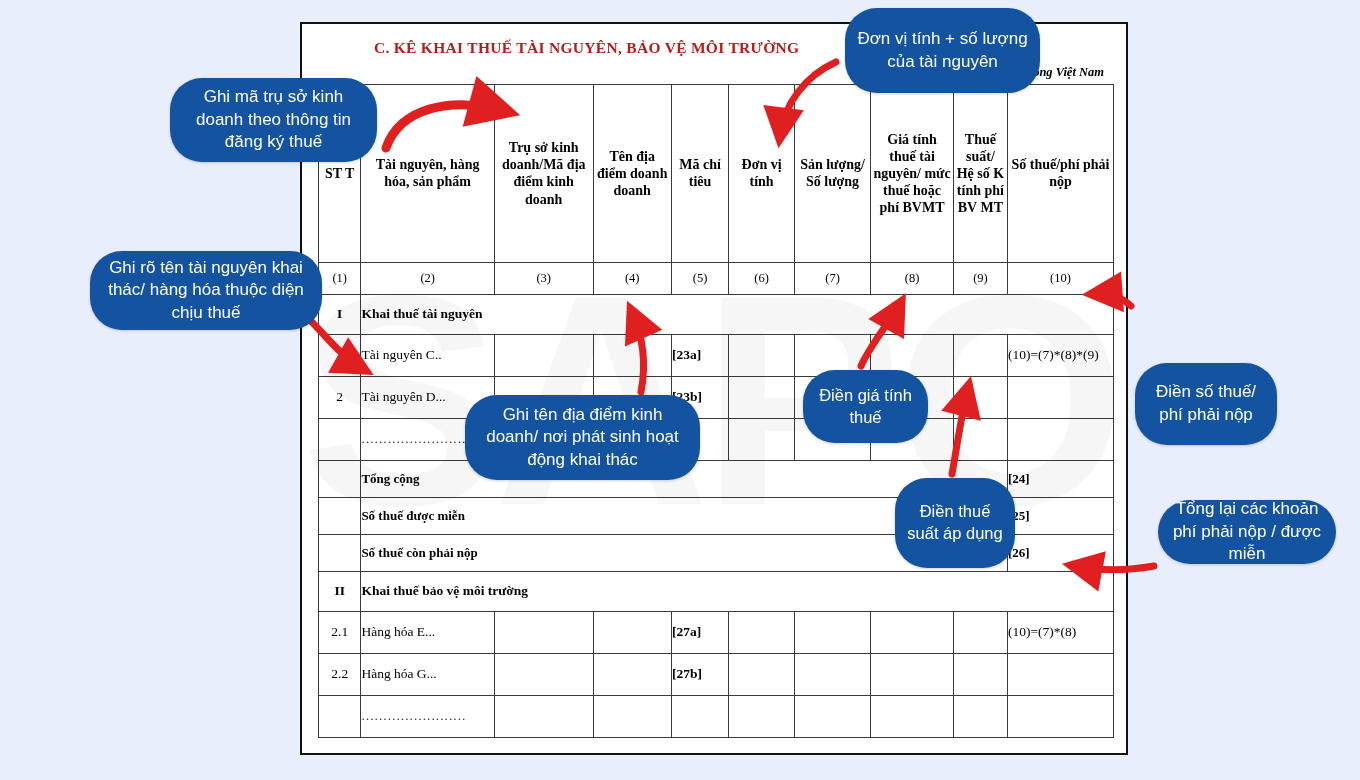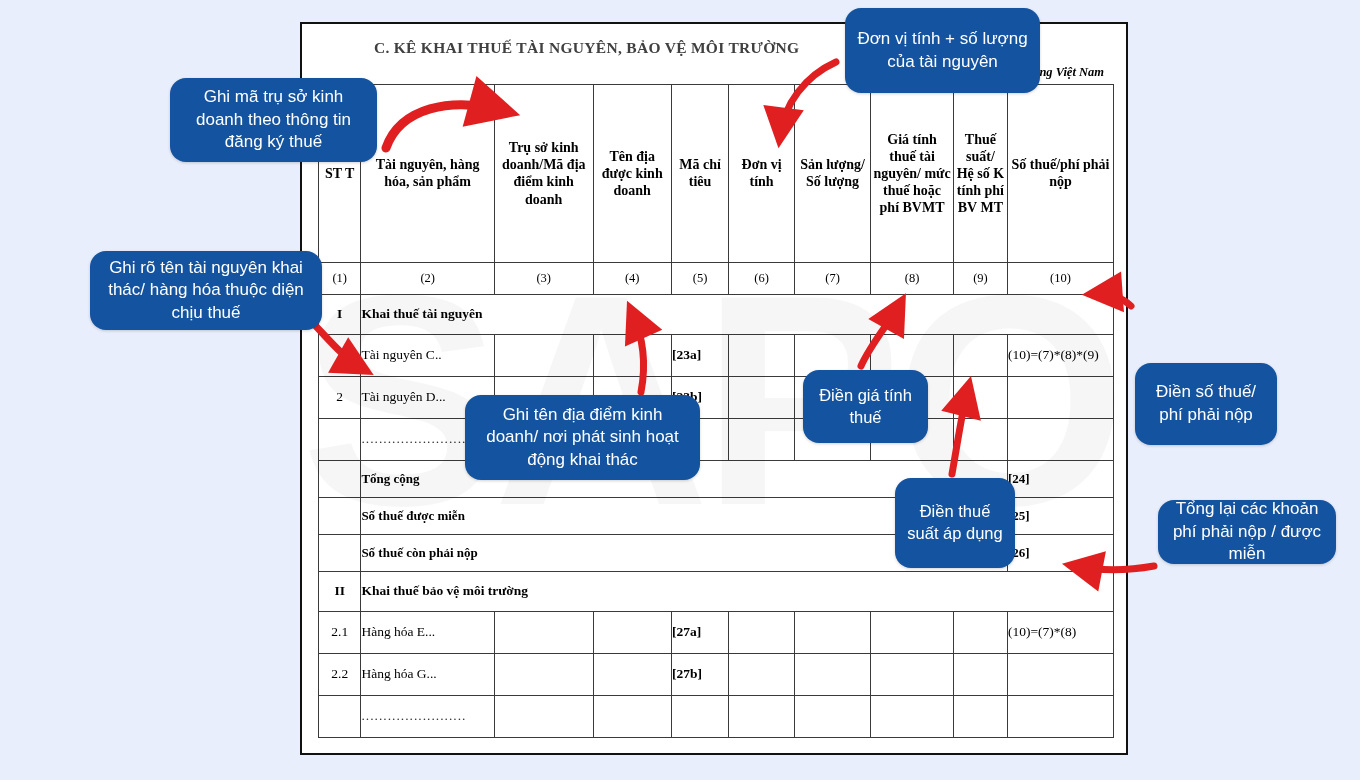--- a/index.html
+++ b/index.html
@@ -27,21 +27,21 @@
     position:absolute; left:300px; top:22px;
     width:828px; height:733px;
     background:#ffffff;
     border:2.5px solid #111;
     z-index:1;
   }
   .doc-inner { position:relative; width:100%; height:100%; padding:14px 16px 0 16px; }
 
   .doc-title {
     font-family:"Liberation Serif", serif;
-    font-weight:700; font-size:15.5px; color:#404040;
+    font-weight:700; font-size:15.5px; color:#b91c1c;
     letter-spacing:.3px; line-height:1.35;
     text-align:justify; text-align-last:left;
     padding-left:56px; padding-right:6px;
   }
   .doc-title .lead { margin-right:4px; }
   .unit-note {
     font-family:"Liberation Serif", serif;
     font-style:italic; font-weight:700; font-size:12.5px;
     text-align:right; margin-top:6px; padding-right:6px; color:#000;
   }
@@ -83,21 +83,21 @@
   .dots { padding-left:12px; font-size:13px; letter-spacing:1px; color:#333; }
   .totrow td { height:37px; }
   .tot-label { font-weight:700; font-size:13px; padding-left:10px;margin-left:36px; }
   .tot-code { text-align:left; padding-left:8px; font-weight:700; font-size:13px; }
 
   
   .callout {
     position:absolute; z-index:20;
     background:#14539f;
     color:#fff;
-    border-radius:16px;
+    border-radius:32px;
     font-family:"Liberation Sans", sans-serif;
     font-size:17px; line-height:1.33;
     text-align:center;
     display:flex; align-items:center; justify-content:center;
     padding:8px 12px;
     box-shadow:0 1px 3px rgba(0,0,0,.18);
   }
   .callout.sm { font-size:16.5px; }
 
   #co-unit     { left:845px;  top:8px;   width:195px; height:85px; }
@@ -137,21 +137,21 @@
         <col style="width:72px">
           <col style="width:78px">
           <col style="width:51px">
         <col style="width:100px">
       </colgroup>
       <thead>
         <tr>
           <th>ST T</th>
           <th>Tài nguyên, hàng hóa, sản phẩm</th>
           <th>Trụ sở kinh doanh/Mã địa điểm kinh doanh</th>
-          <th>Tên địa được kinh doanh</th>
+          <th>Tên địa điểm doanh doanh</th>
           <th>Mã chỉ tiêu</th>
           <th>Đơn vị tính</th>
           <th>Sản lượng/ Số lượng</th>
           <th>Giá tính thuế tài nguyên/ mức thuế hoặc phí BVMT</th>
           <th>Thuế suất/ Hệ số K tính phí BV MT</th>
           <th>Số thuế/phí phải nộp</th>
         </tr>
       </thead>
       <tbody>
         <tr class="numrow">

